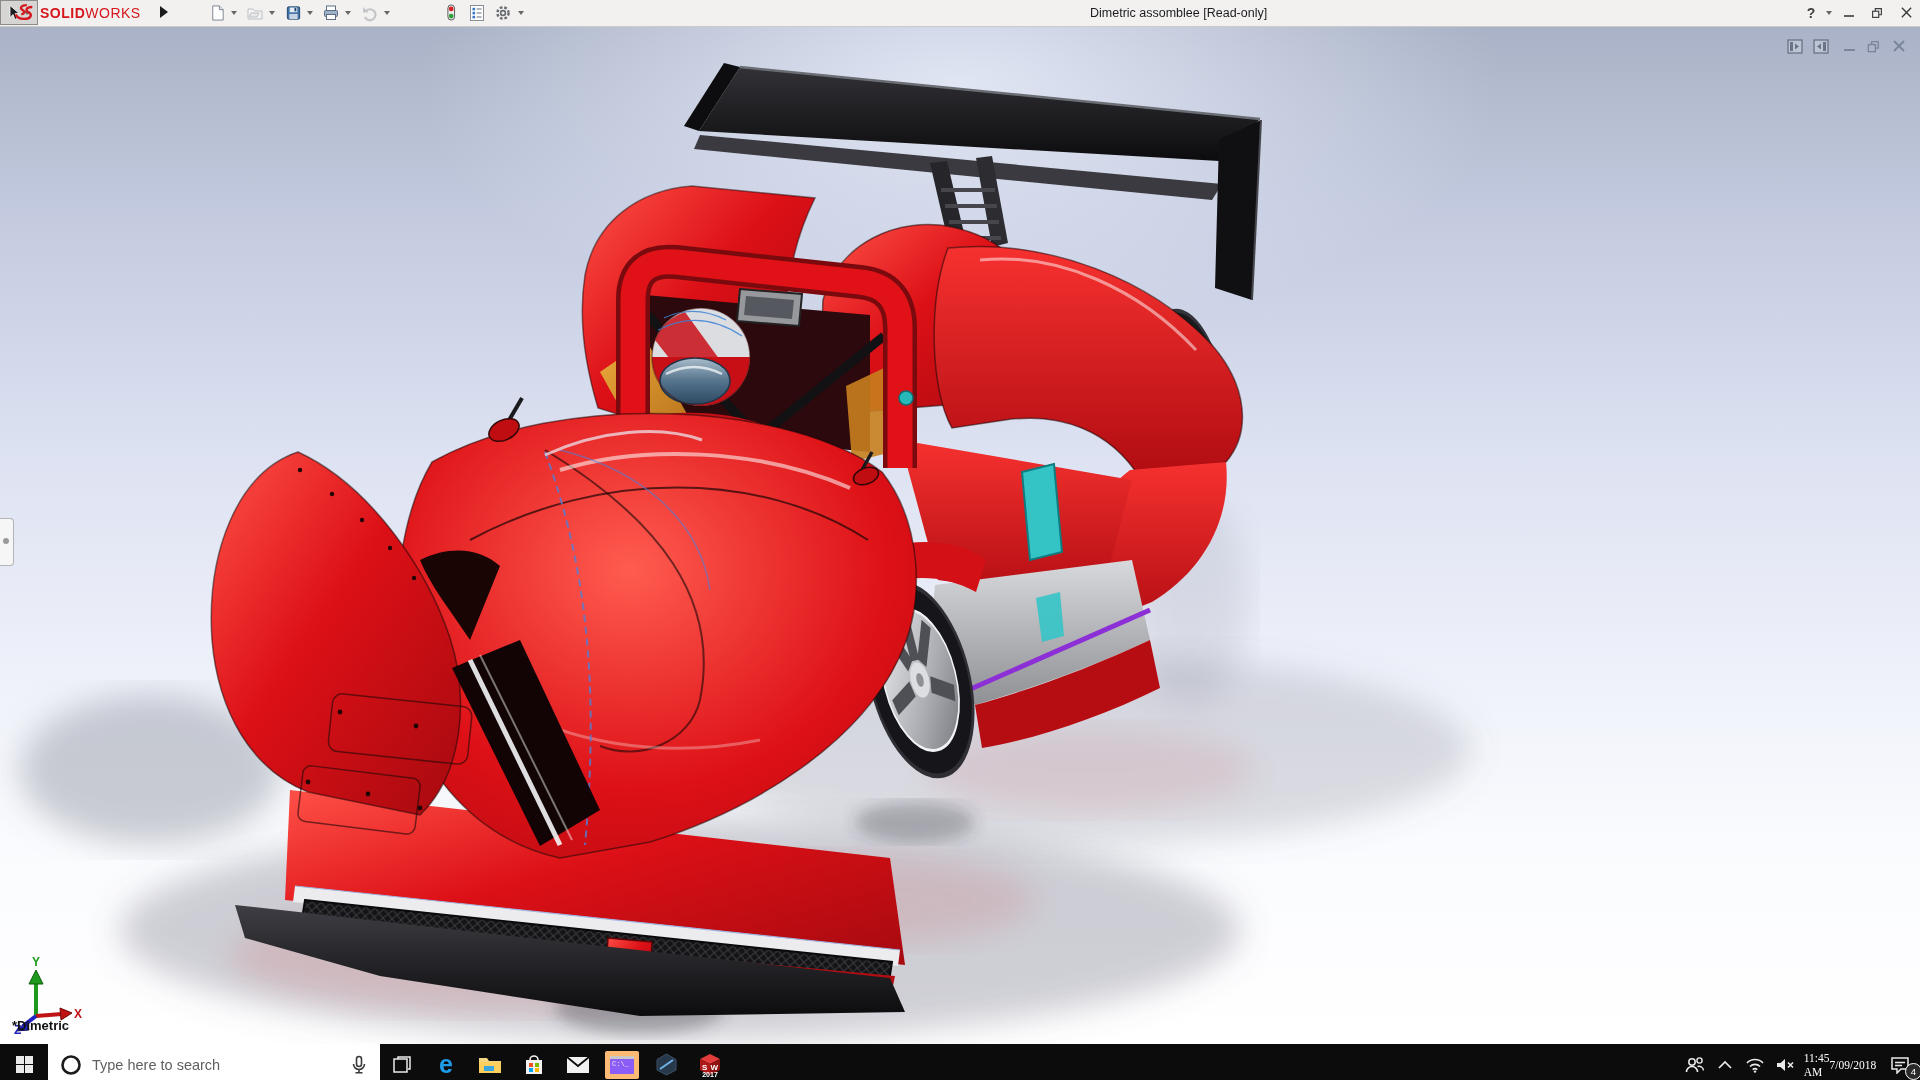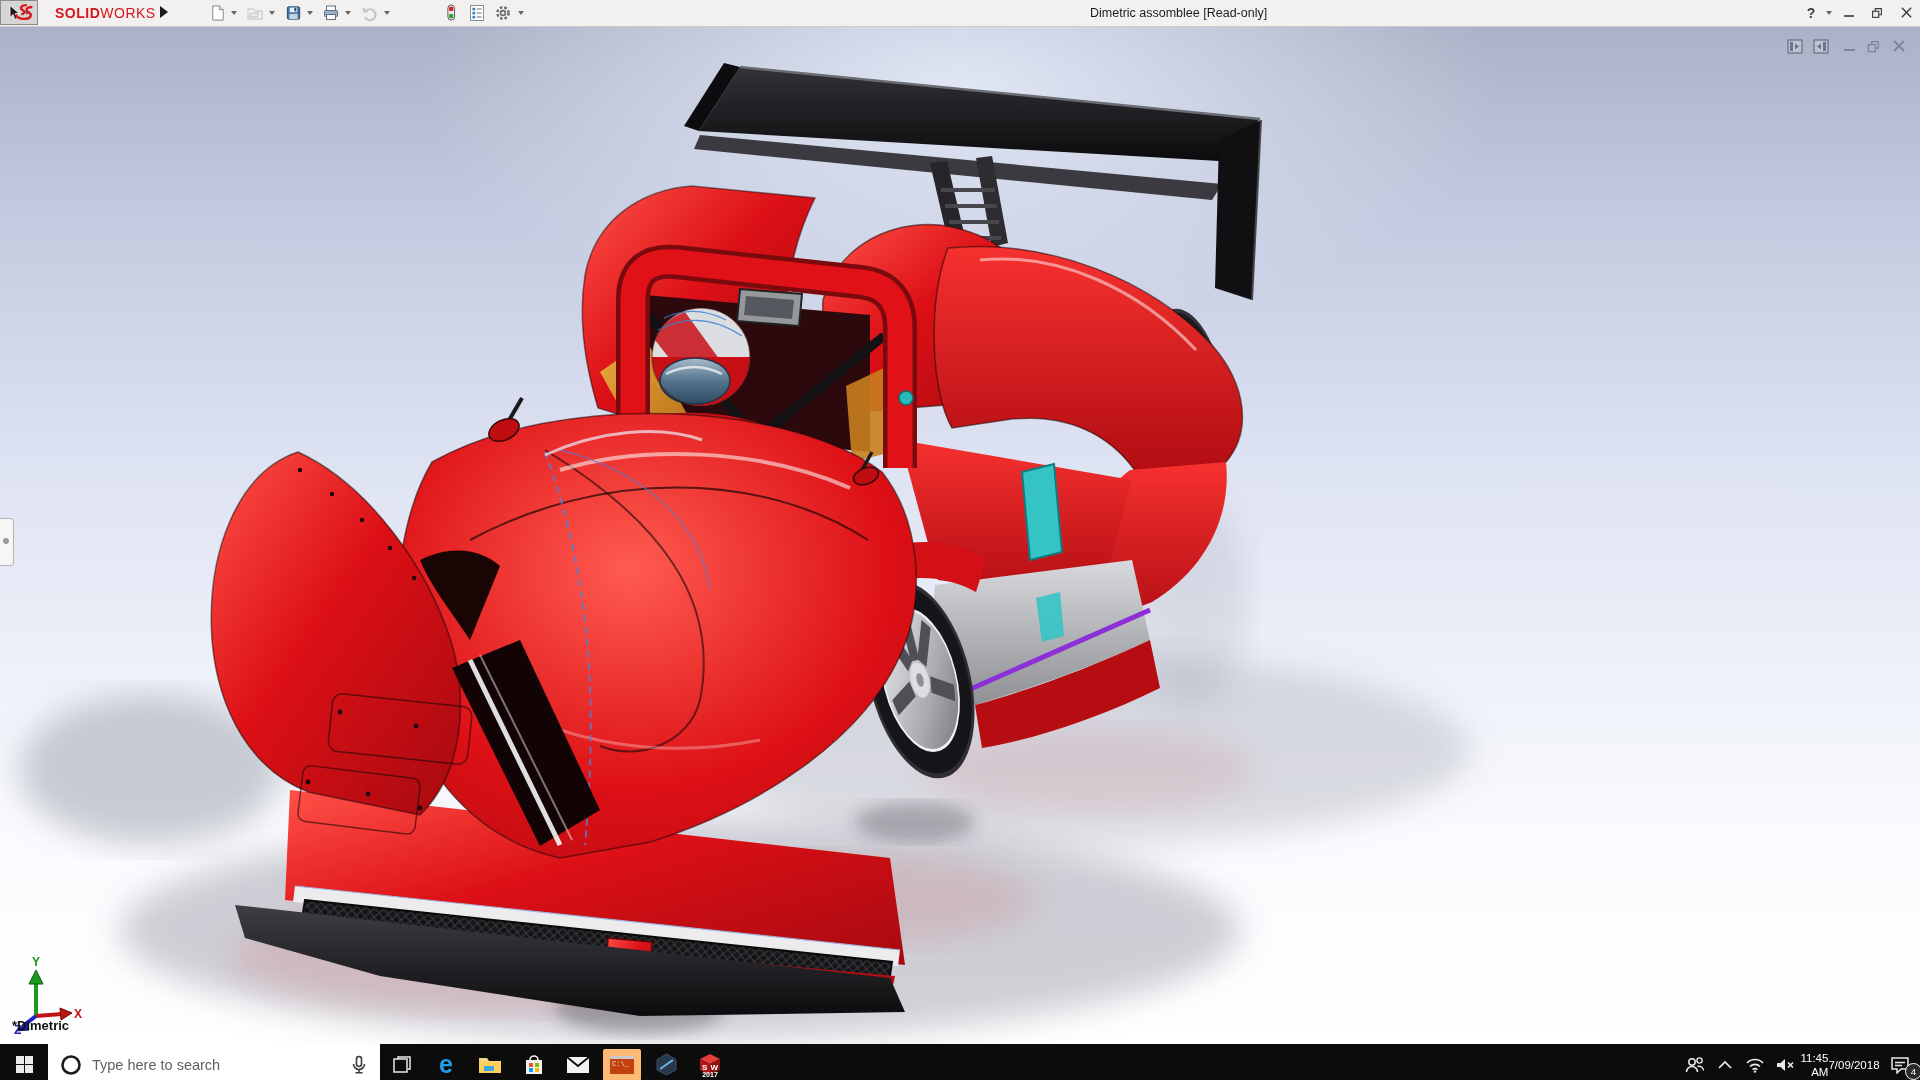--- a/index.html
+++ b/index.html
@@ -1,21 +1,21 @@
 <!DOCTYPE html>
 <html><head>
 <meta charset="utf-8">
 <style>
   html,body{margin:0;padding:0;width:1920px;height:1080px;overflow:hidden;
     font-family:"Liberation Sans",sans-serif;background:#000;}
   .abs{position:absolute;}
   
   #titlebar{position:absolute;top:0;left:0;width:1920px;height:26px;
     background:#f2f1f0;border-bottom:1px solid #cccbc9;z-index:30;}
-  .logo{left:14px;top:3px;display:flex;align-items:center;gap:19px;}
+  .logo{left:14px;top:3px;display:flex;align-items:center;gap:4px;}
   .logo-ds{width:22px;height:19px;}
   .logo-txt{font-size:14px;letter-spacing:.5px;color:#d6151c;}
   .logo-txt b{font-weight:bold;}
   .flyout{left:160px;top:6px;width:0;height:0;border-top:6px solid transparent;
     border-bottom:6px solid transparent;border-left:8px solid #1b1b1b;cursor:pointer;}
   .tbico{top:3px;width:18px;height:19px;display:flex;align-items:center;justify-content:center;cursor:pointer;}
   .caret{top:11px;width:0;height:0;border-left:3.5px solid transparent;
     border-right:3.5px solid transparent;border-top:4px solid #666;cursor:pointer;}
   .selbox{left:392px;top:1px;width:36px;height:23px;background:#d6d5d4;
     border:1px solid #8b8b8b;display:flex;align-items:center;cursor:pointer;}
@@ -43,21 +43,21 @@
   #start{width:48px;}
   #searchbox{width:332px;background:#ffffff;display:flex;align-items:center;cursor:text;}
   #searchinput{border:none;outline:none;flex:1;font-size:14.5px;color:#3a3a3a;
     font-family:"Liberation Sans",sans-serif;background:transparent;}
   #searchinput::placeholder{color:#5f5f5f;}
   .app{width:44px;}
   .app.running::after{content:"";position:absolute;left:3px;right:3px;bottom:0;height:2.5px;
     background:#7cb8e8;}
   #tray{margin-left:auto;display:flex;align-items:center;}
   .trayico{width:30px;height:36px;display:flex;align-items:center;justify-content:center;cursor:pointer;position:relative;}
-  #clock{width:72px;text-align:right;color:#fff;font-size:11.5px;line-height:14px;cursor:pointer;padding:0 4px;}
+  #clock{width:72px;text-align:left;color:#fff;font-size:11.5px;line-height:14px;cursor:pointer;padding:0 4px;font-family:Liberation Serif, serif;}
   .badge{position:absolute;right:-2px;bottom:3px;width:15px;height:15px;border-radius:50%;
     background:#2b2b2b;border:1.5px solid #fff;color:#fff;font-size:9.5px;
     display:flex;align-items:center;justify-content:center;}
   .swcube{position:relative;width:24px;height:24px;}
   .swcube .yr{position:absolute;left:0;right:0;bottom:-1px;text-align:center;
     font-size:7px;font-weight:bold;color:#fff;}
   .swl{position:absolute;color:#fff;font-size:8px;font-weight:bold;}
 </style>
 </head>
 <body>
@@ -475,21 +475,21 @@
         <rect x="12" y="14" width="4" height="4" fill="#ffb900"></rect>
     </svg>
   </div>
   <div class="tbtn app">
     <svg width="24" height="18" viewBox="0 0 24 18">
       <rect x="1" y="1" width="22" height="16" fill="#f2f2f2"></rect>
       <path d="M1,1 L12,10 L23,1" fill="none" stroke="#0c0c0c" stroke-width="1.8"></path>
     </svg>
   </div>
   <div class="tbtn app running">
-    <div style="width:24px;height:18px;background:#c2410c;border:7px solid #fdba74;border-radius:2px;position:relative">
+    <div style="width:24px;height:18px;background:#8b5cf6;border:5px solid #fdba74;border-radius:2px;position:relative">
       <div style="height:3px;background:#c9c9c9"></div>
       <span style="position:absolute;left:2px;top:4px;color:#e8e8e8;font-size:7px;font-family:'Liberation Mono',monospace">C:\_</span>
     </div>
   </div>
   <div class="tbtn app running">
     <svg width="23" height="23" viewBox="0 0 23 23">
       <polygon points="11.5,1 21,6.5 21,17 11.5,22 2,17 2,6.5" fill="#27384a" stroke="#3d5168" stroke-width="1"></polygon>
       <path d="M5,16 L18,7" stroke="#6fb3e8" stroke-width="2"></path>
     </svg>
   </div>

